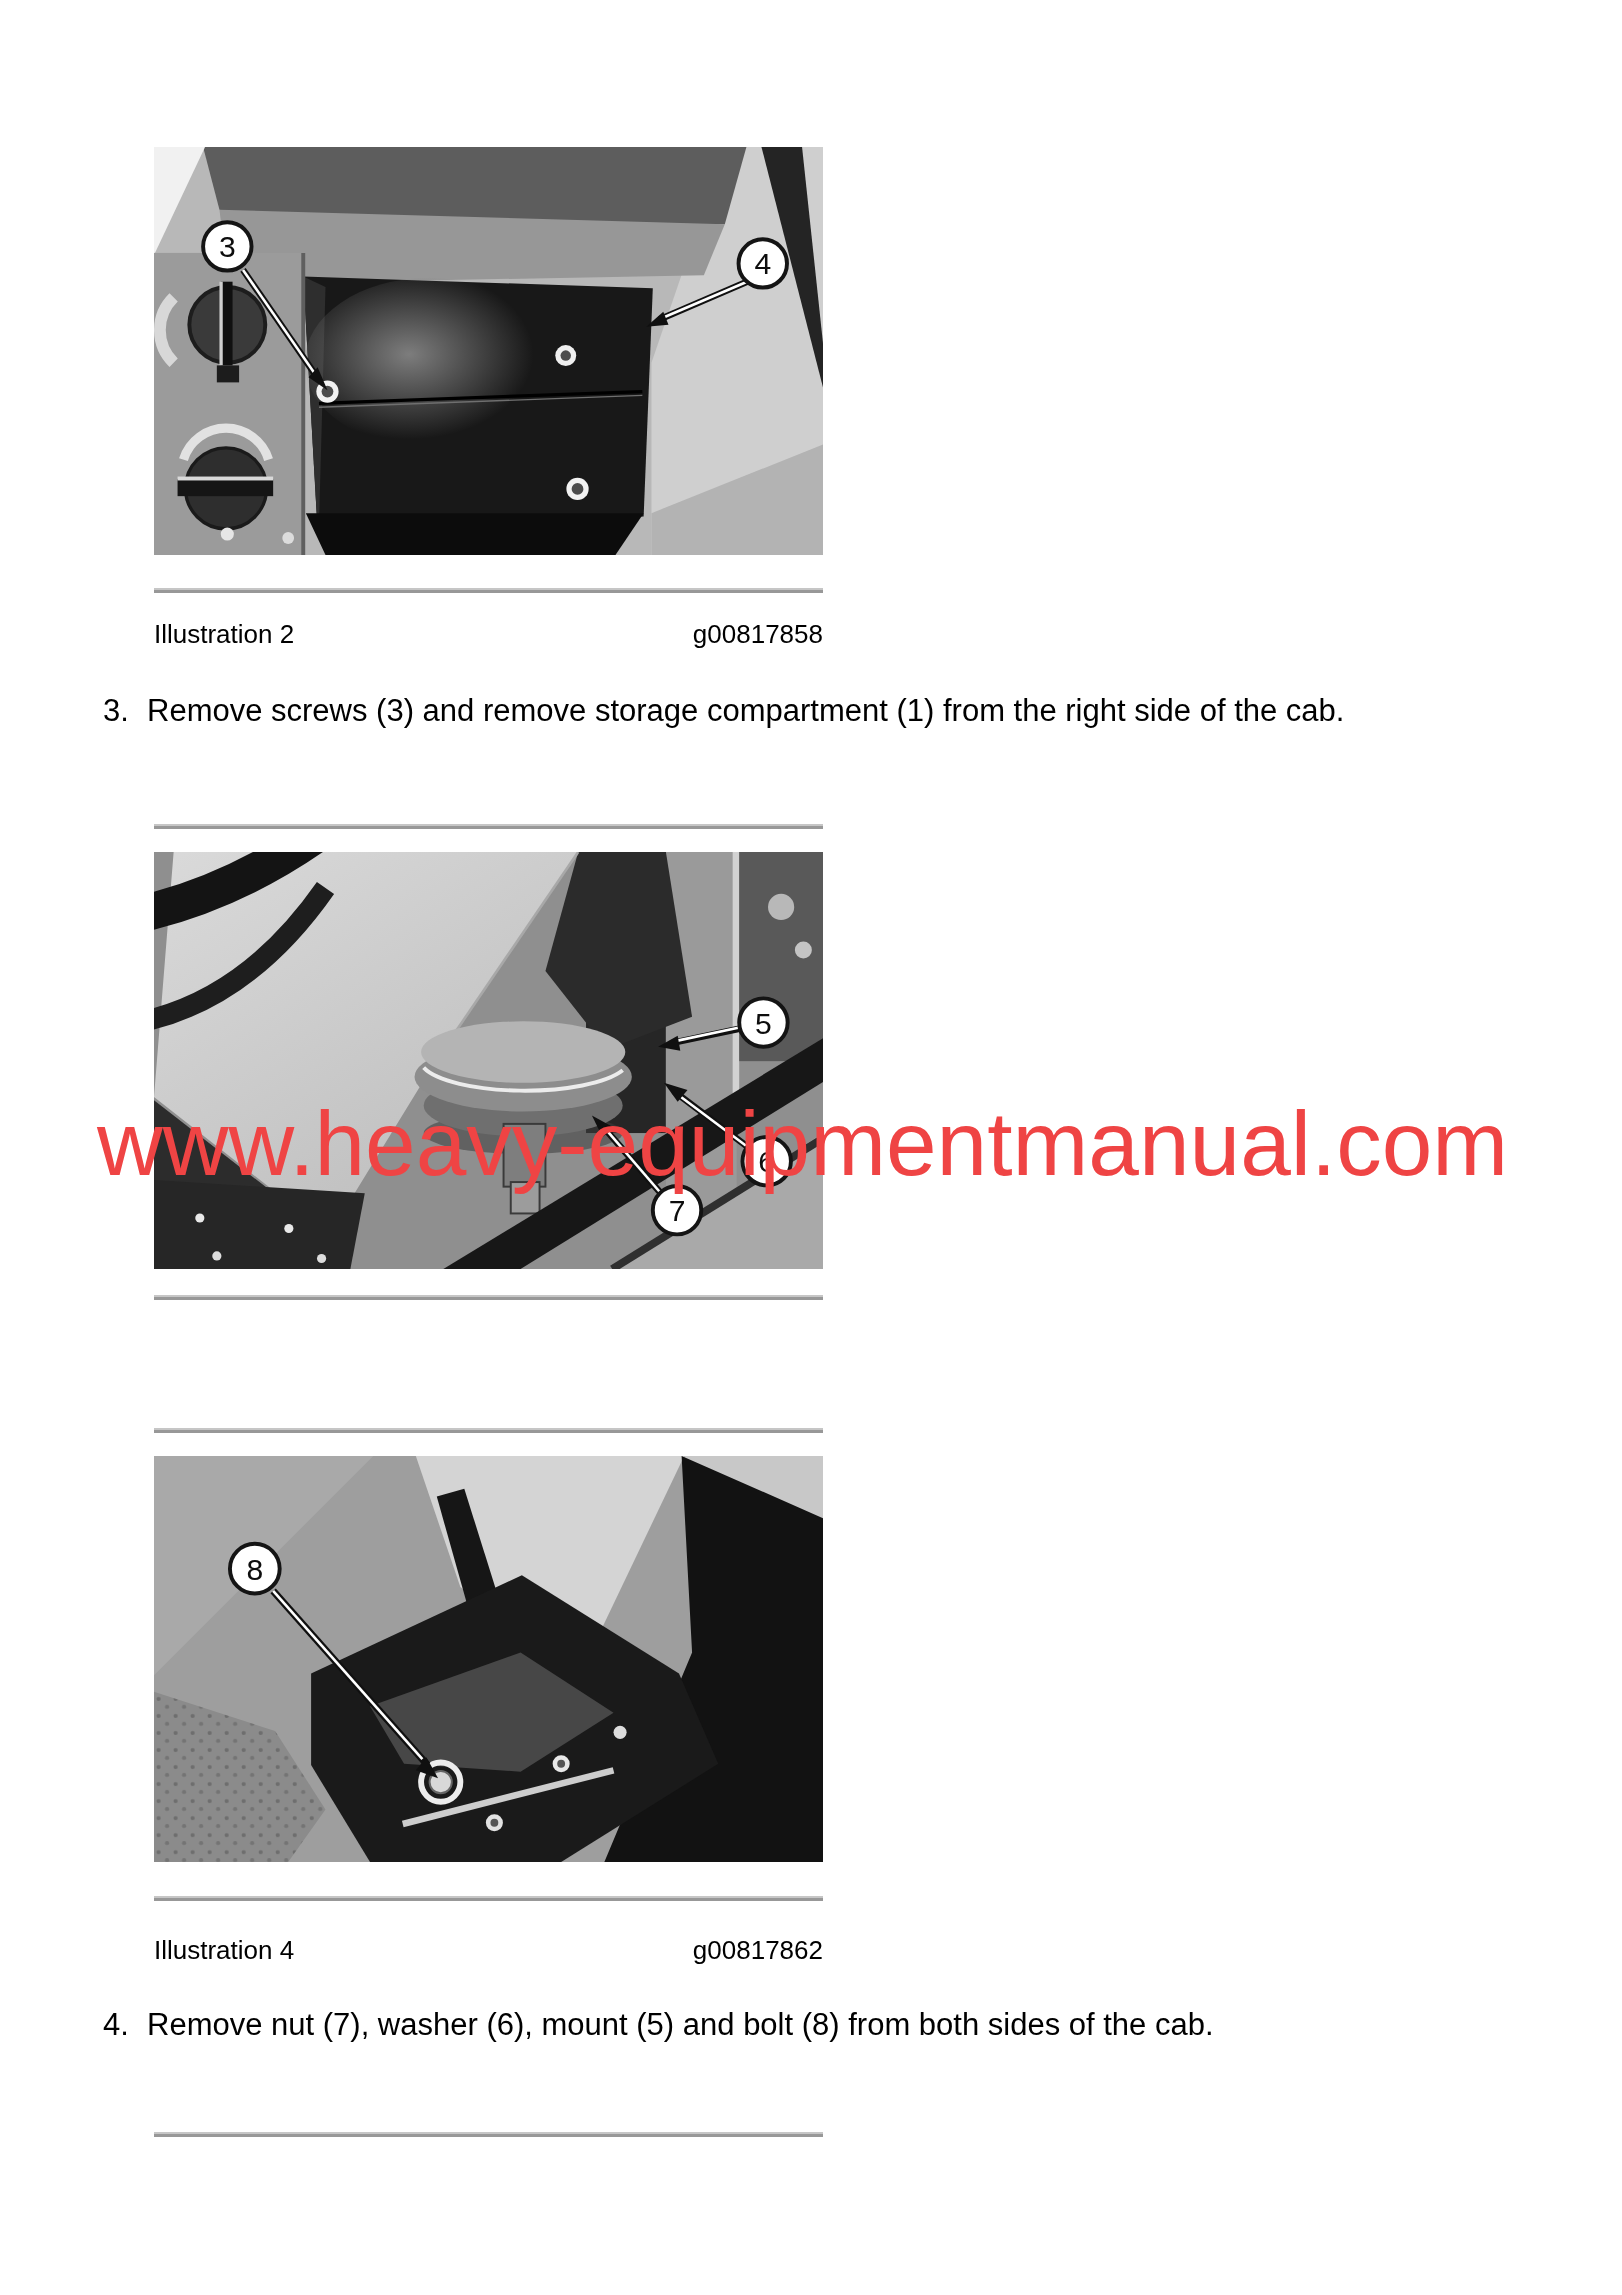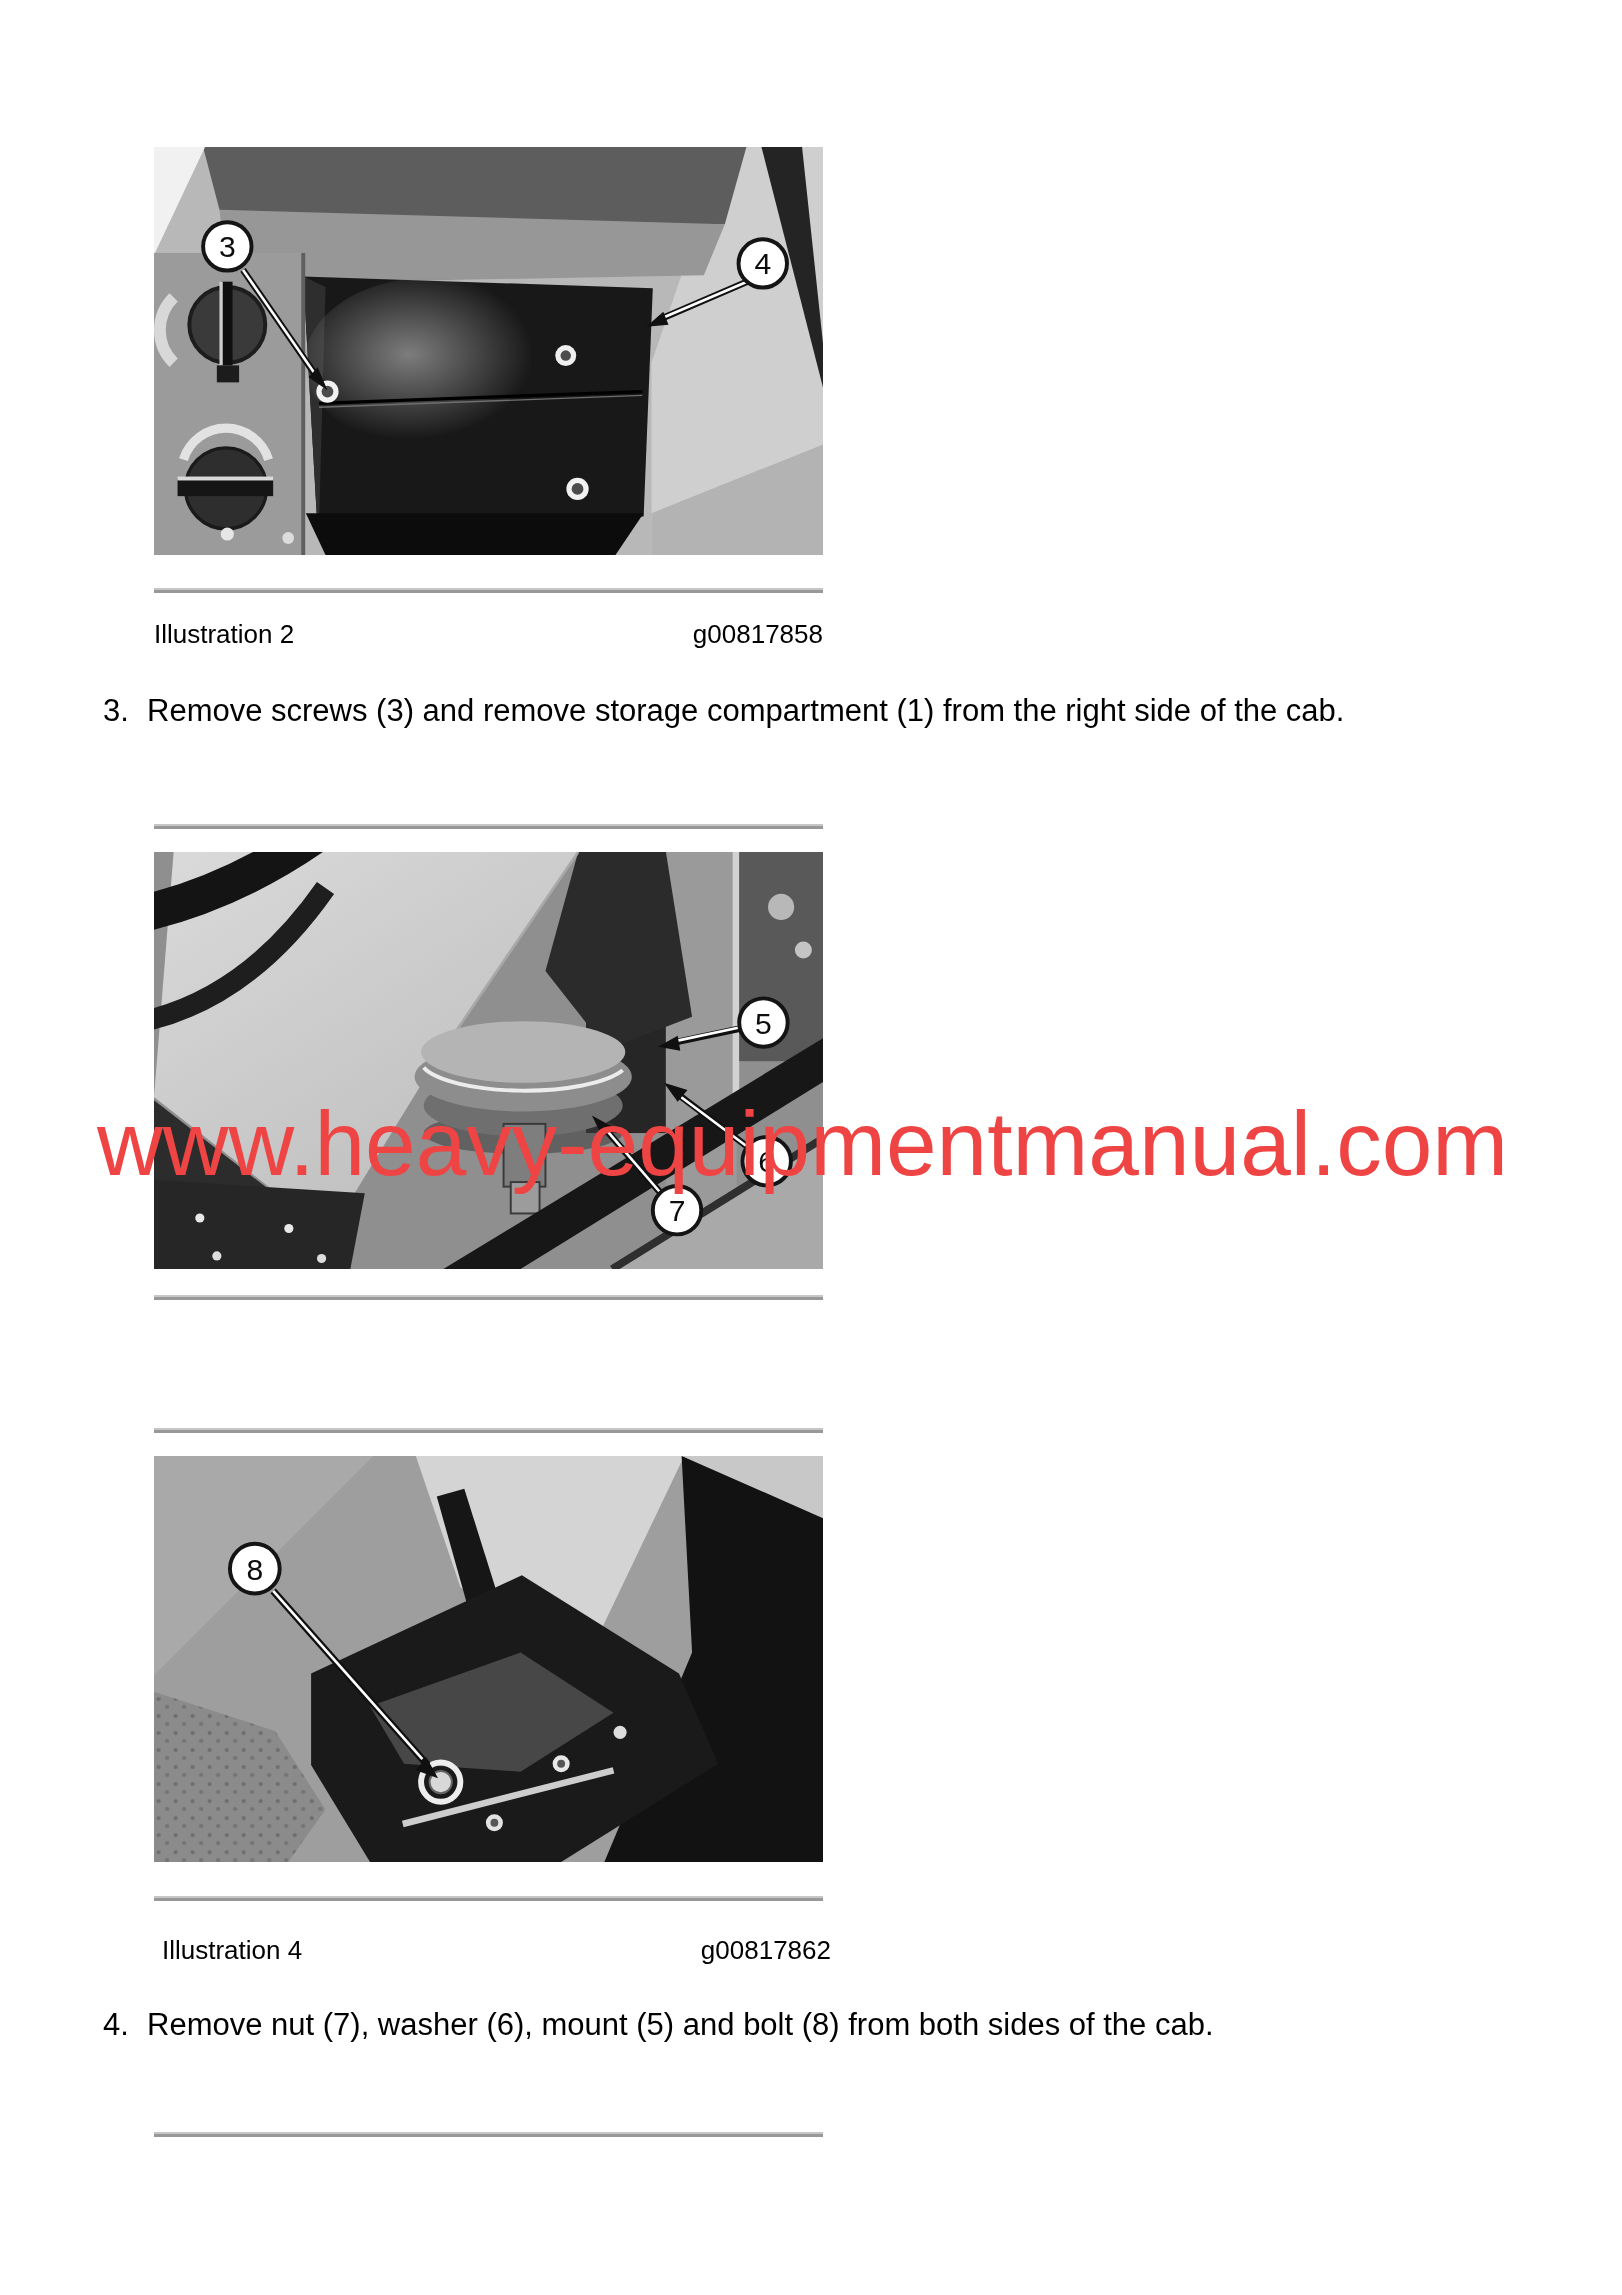--- a/index.html
+++ b/index.html
@@ -291,21 +291,21 @@
       </g>
       <g>
         <circle cx="154" cy="172" r="38" fill="#ffffff" stroke="#141414" stroke-width="6"></circle>
         <text class="callout-num" x="154" y="189">8</text>
       </g>
     </svg>
   </div>
 
   <div class="separator" style="top:1896px;"></div>
 
-  <div class="caption-row" style="top:1936px;margin-left:8px;">
+  <div class="caption-row" style="top:1936px;">
     <span>Illustration 4</span>
     <span>g00817862</span>
   </div>
 
   <div class="step-row" style="top:2006px;">
     <span class="step-num">4.</span>
     <span class="step-text">Remove nut (7), washer (6), mount (5) and bolt (8) from both sides of the cab.</span>
   </div>
 
   <div class="separator" style="top:2132px;"></div>

